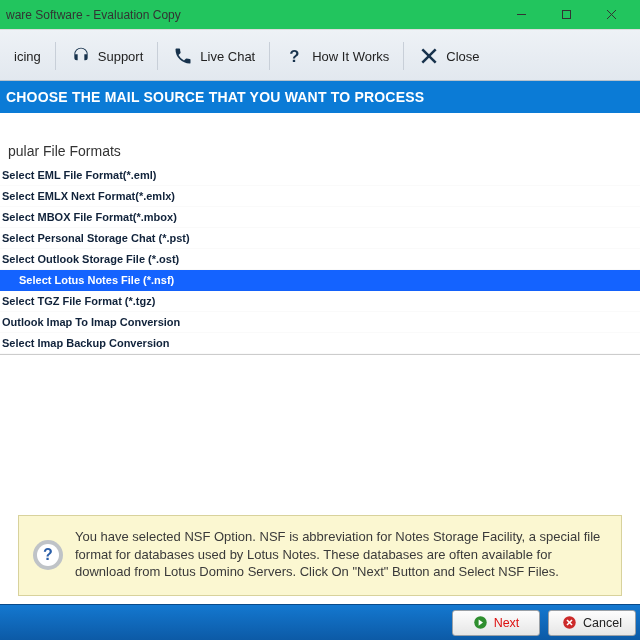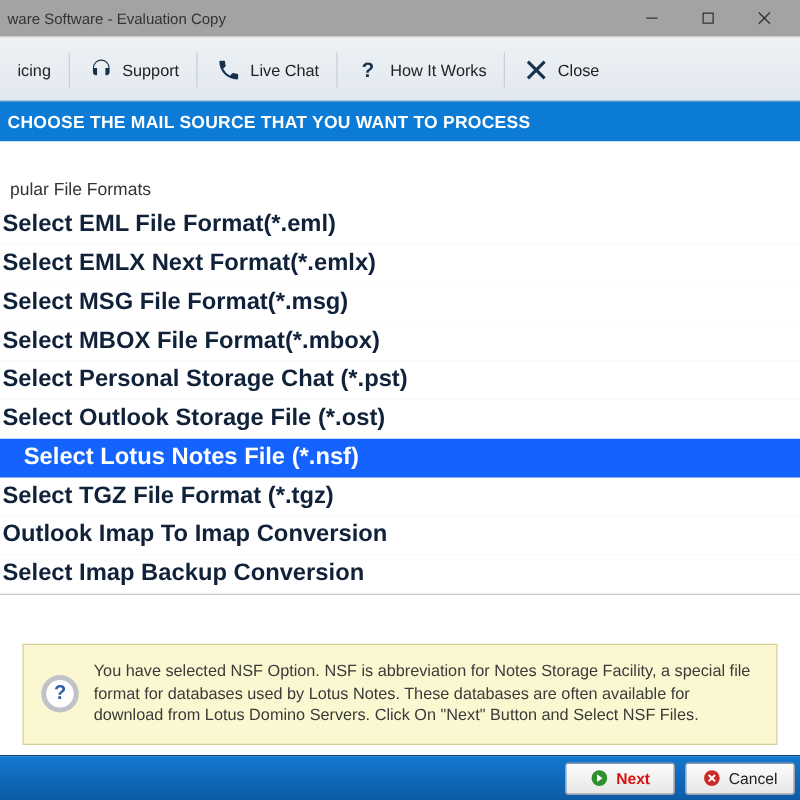--- a/index.html
+++ b/index.html
@@ -1,39 +1,39 @@
 <!DOCTYPE html>
 <html><head>
 <meta charset="utf-8">
 <style>
   * { box-sizing: border-box; margin: 0; padding: 0; }
   body { font-family: "Segoe UI", Tahoma, sans-serif; background: #777; width: 640px; height: 640px; overflow: hidden; position: relative; }
   .window { width: 640px; height: 640px; background: #fff; display: flex; flex-direction: column; }
-  .titlebar { height: 30px; background: #a3a3a3; display: flex; align-items: center; padding: 0 6px; font-size: 12px; color: #333; border-bottom: 1px solid #ddd; }
+  .titlebar { height: 30px; background: #22c55e; display: flex; align-items: center; padding: 0 6px; font-size: 12px; color: #333; border-bottom: 1px solid #ddd; }
   .titlebar-spacer { flex: 1; }
   .titlebtn { width: 45px; height: 29px; display: flex; align-items: center; justify-content: center; color: #333; }
   .titlebtn svg { width: 11px; height: 11px; }
   .toolbar-outer { background: linear-gradient(#eef2f6 0%, #e2e8ef 100%); border-bottom: 1px solid #b7c2cd; padding: 12px 0 10px 0; }
   .toolbar { display: flex; align-items: center; }
   .tool { display: flex; align-items: center; gap: 6px; padding: 0 14px; height: 28px; border-right: 1px solid #c8cfd8; font-size: 13px; color: #222; cursor: pointer; }
   .tool:last-child { border-right: none; }
   .ticon { display: inline-flex; align-items: center; justify-content: center; width: 22px; height: 22px; }
   .headline { background: #0b7bd6; color: #fff; font-weight: 700; font-size: 14px; padding: 8px 6px; letter-spacing: .2px; }
   .section-label { padding: 18px 0 6px 8px; font-size: 14px; color: #333; margin-top: 12px; }
   .list { border-bottom: 1px solid #ccc; }
-  .row { padding: 4px 2px; font-size: 19px; font-weight: 700; color: #10223a; border-bottom: 1px solid rgba(0,0,0,0.02); cursor: pointer; }
+  .row { padding: 4px 2px; font-size: 11px; font-weight: 700; color: #10223a; border-bottom: 1px solid rgba(0,0,0,0.02); cursor: pointer; }
   .row.selected { background: #1463ff; color: #fff; padding-left: 19px; }
   .spacer { flex: 1; }
   .infobox { margin: 0 18px 8px 18px; background: #fbf7d1; border: 1px solid #d8d29c; padding: 12px 14px 14px 14px; display: flex; gap: 12px; align-items: center; font-size: 13px; color: #3a3a3a; line-height: 1.35; }
   .infobox .iicon { flex: 0 0 30px; height: 30px; border-radius: 50%; background: #bfc3c7; position: relative; display: flex; align-items: center; justify-content: center; }
   .infobox .iicon::before { content: ""; width: 22px; height: 22px; border-radius: 50%; background: #fff; position: absolute; }
   .infobox .iicon span { position: relative; color: #2a5ea8; font-weight: 700; font-size: 16px; z-index: 2; }
   .footer { background: linear-gradient(#1478d0, #0c5aa6); height: 36px; display: flex; align-items: center; justify-content: flex-end; padding: 0 4px; gap: 8px; border-top: 1px solid #0a4a89;}
   .btn { height: 26px; min-width: 88px; background: linear-gradient(#fdfdfd,#e6e6e6); border: 1px solid #9aa0a6; border-radius: 3px; display: flex; align-items: center; justify-content: center; gap: 6px; font-size: 12.5px; color: #222; cursor: pointer; padding: 0 10px; }
-  .btn.next span.label { color: #d11; font-weight: 700; }
+  .btn.next span.label { color: #d11; font-weight: 400; }
   .btn svg { width: 15px; height: 15px; }
 </style>
 </head>
 <body>
 
 <div class="window">
   <div class="titlebar">
     <span>ware Software - Evaluation Copy</span>
     <div class="titlebar-spacer"></div>
     <div class="titlebtn">
@@ -95,21 +95,20 @@
     </div>
   </div>
 
   <div class="headline">CHOOSE THE MAIL SOURCE THAT YOU WANT TO PROCESS</div>
 
   <div class="section-label">pular File Formats</div>
 
   <div class="list" id="format-list">
       <div class="row">Select EML File Format(*.eml)</div>
       <div class="row">Select EMLX Next Format(*.emlx)</div>
-      <div class="row">Select MSG File Format(*.msg)</div>
       <div class="row">Select MBOX File Format(*.mbox)</div>
       <div class="row">Select Personal Storage Chat (*.pst)</div>
       <div class="row">Select Outlook Storage File (*.ost)</div>
       <div class="row selected">Select Lotus Notes File (*.nsf)</div>
       <div class="row">Select TGZ File Format (*.tgz)</div>
       <div class="row">Outlook Imap To Imap Conversion</div>
       <div class="row">Select Imap Backup Conversion</div>
     </div>
 
   <div class="spacer"></div>

